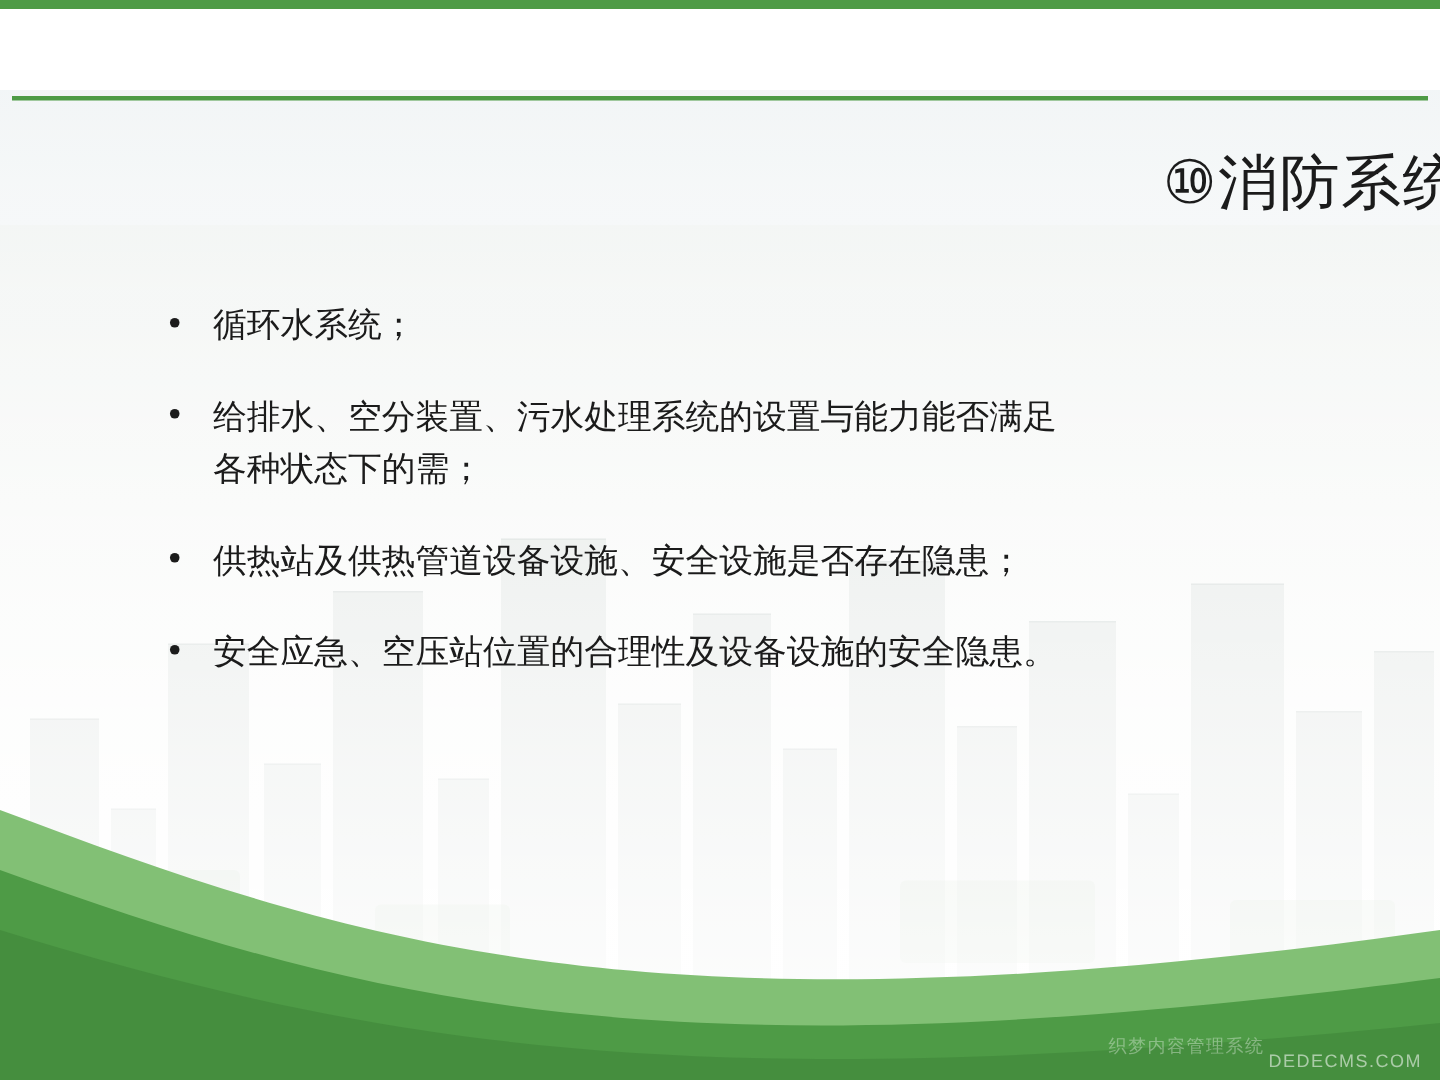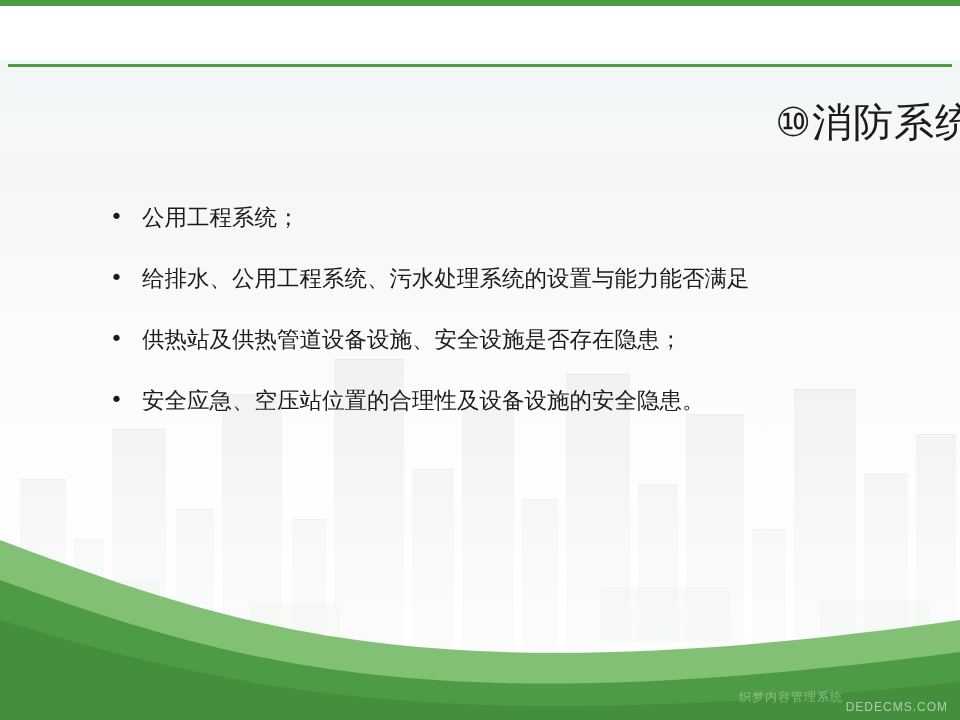--- a/index.html
+++ b/index.html
@@ -214,26 +214,27 @@
 
   <div class="top-rule-outer"></div>
   <div class="top-rule-inner"></div>
 
   <div class="title">⑩消防系统</div>
 
   <div class="bullets">
 
     <div class="bullet">
       <span class="dot">•</span>
-      <span class="txt">公用工程系统；</span>
-    </div>
-
-    <div class="bullet">
-      <span class="dot">•</span>
-      <span class="txt">给排水、公用工程系统、污水处理系统的设置与能力能否满足</span>
+      <span class="txt">循环水系统；</span>
+    </div>
+
+    <div class="bullet">
+      <span class="dot">•</span>
+      <span class="txt">给排水、空分装置、污水处理系统的设置与能力能否满足</span>
+      <span class="line2">各种状态下的需；</span>
     </div>
 
     <div class="bullet">
       <span class="dot">•</span>
       <span class="txt">供热站及供热管道设备设施、安全设施是否存在隐患；</span>
     </div>
 
     <div class="bullet">
       <span class="dot">•</span>
       <span class="txt">安全应急、空压站位置的合理性及设备设施的安全隐患。</span>

